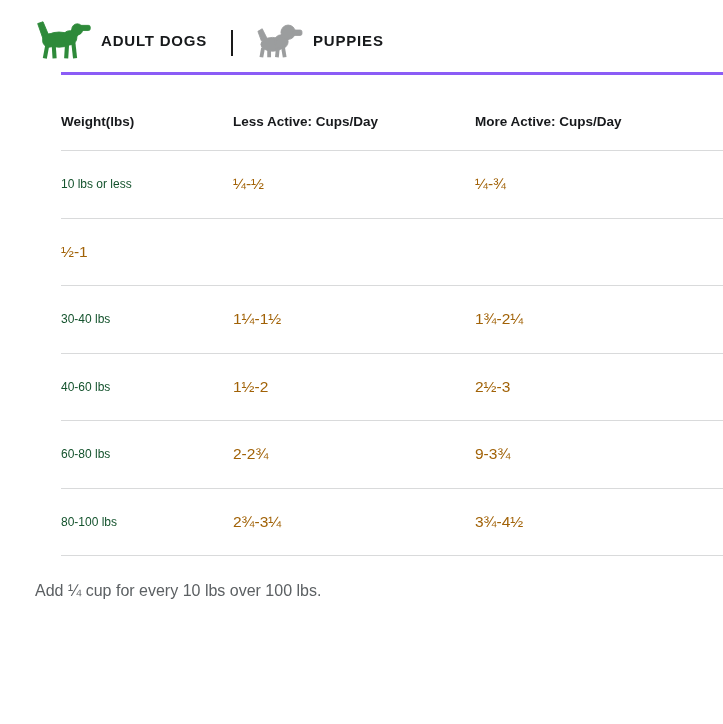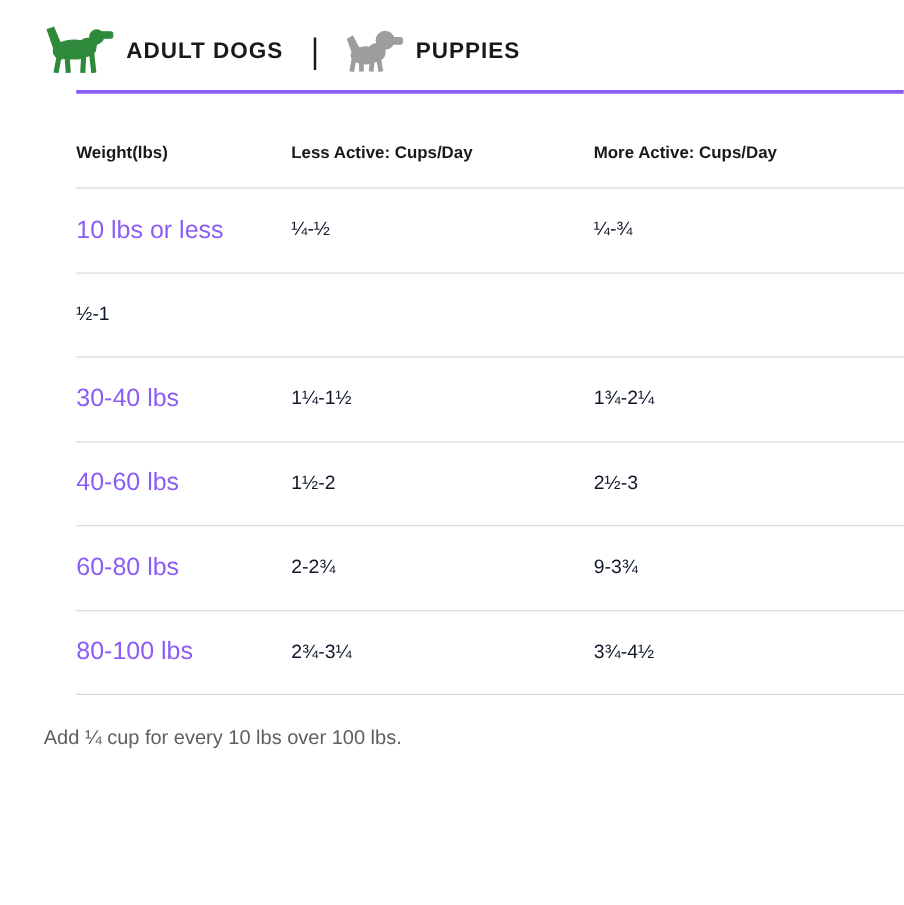--- a/index.html
+++ b/index.html
@@ -19,21 +19,21 @@
     height: 52px;
     margin-bottom: 6px;
   }
   .tab {
     display: flex;
     align-items: center;
     cursor: pointer;
   }
   .tab-icon { display: flex; align-items: flex-end; }
   .tab-label {
-    font-size: 18px;
+    font-size: 15px;
     font-weight: 700;
     letter-spacing: 0.8px;
     color: #17191b;
     margin-left: 9px;
     white-space: nowrap;
   }
   .tab-divider {
     width: 2px;
     height: 26px;
     background: #1a1a1a;
@@ -56,22 +56,22 @@
   .t-head {
     min-height: 76px;
     align-items: center;
     padding-top: 18px;
   }
   .t-head .t-cell {
     font-size: 13.5px;
     font-weight: 700;
     color: #17191c;
   }
-  .t-cell { font-size: 20px; color: #8b5cf6; }
-  .t-cell.value { font-size: 15.5px; color: #0f172a; }
+  .t-cell { font-size: 12px; color: #14532d; }
+  .t-cell.value { font-size: 15.5px; color: #a16207; }
 
   
   .notes { margin-top: 24px; }
   .notes p {
     font-size: 16px;
     color: #5c6063;
     line-height: 22px;
   }
 </style>
 </head>

